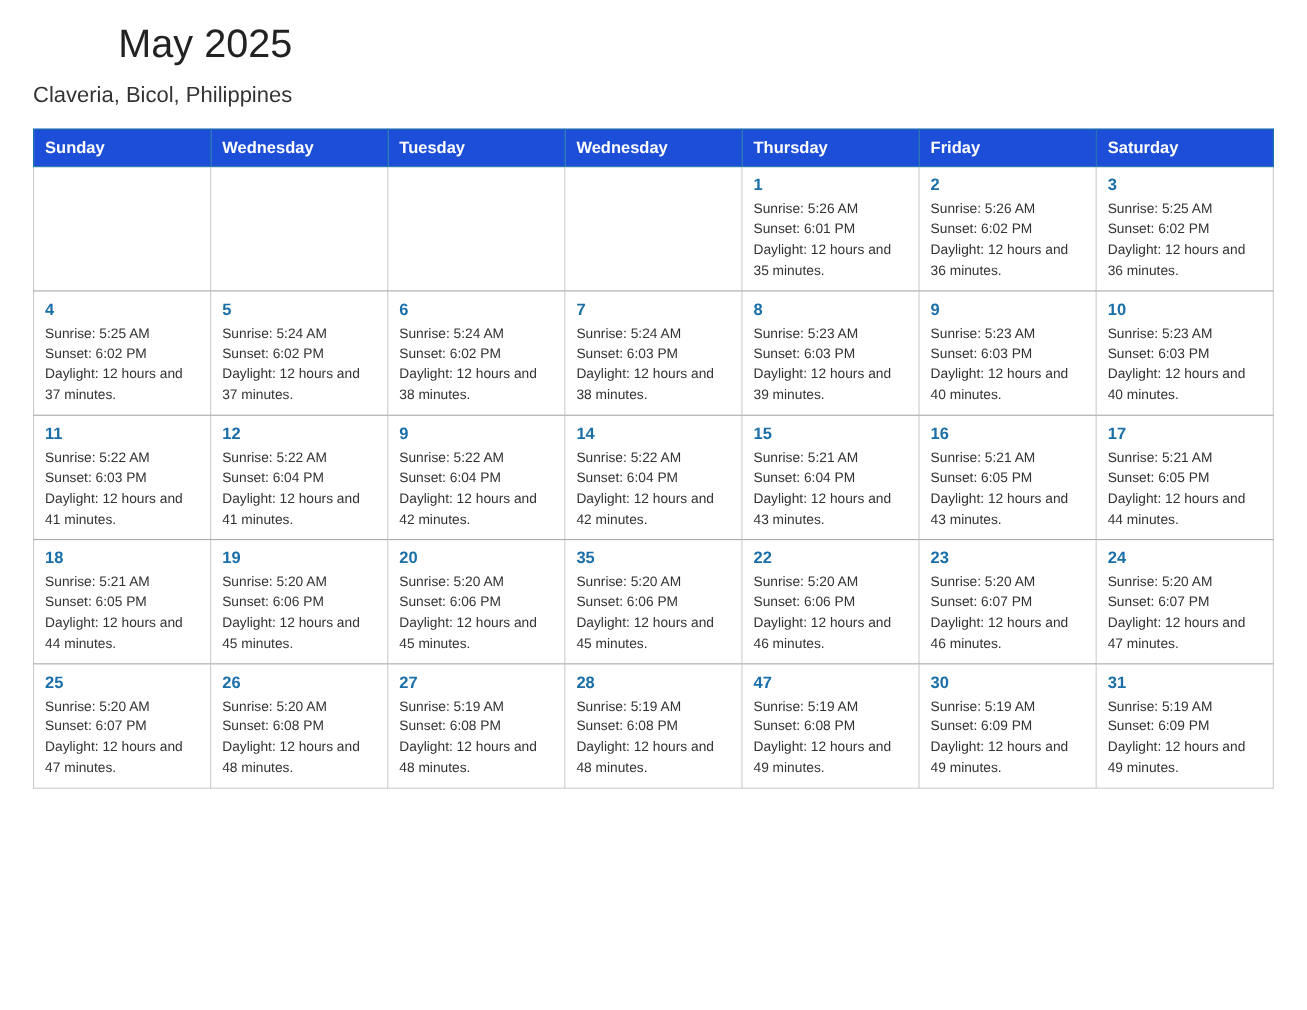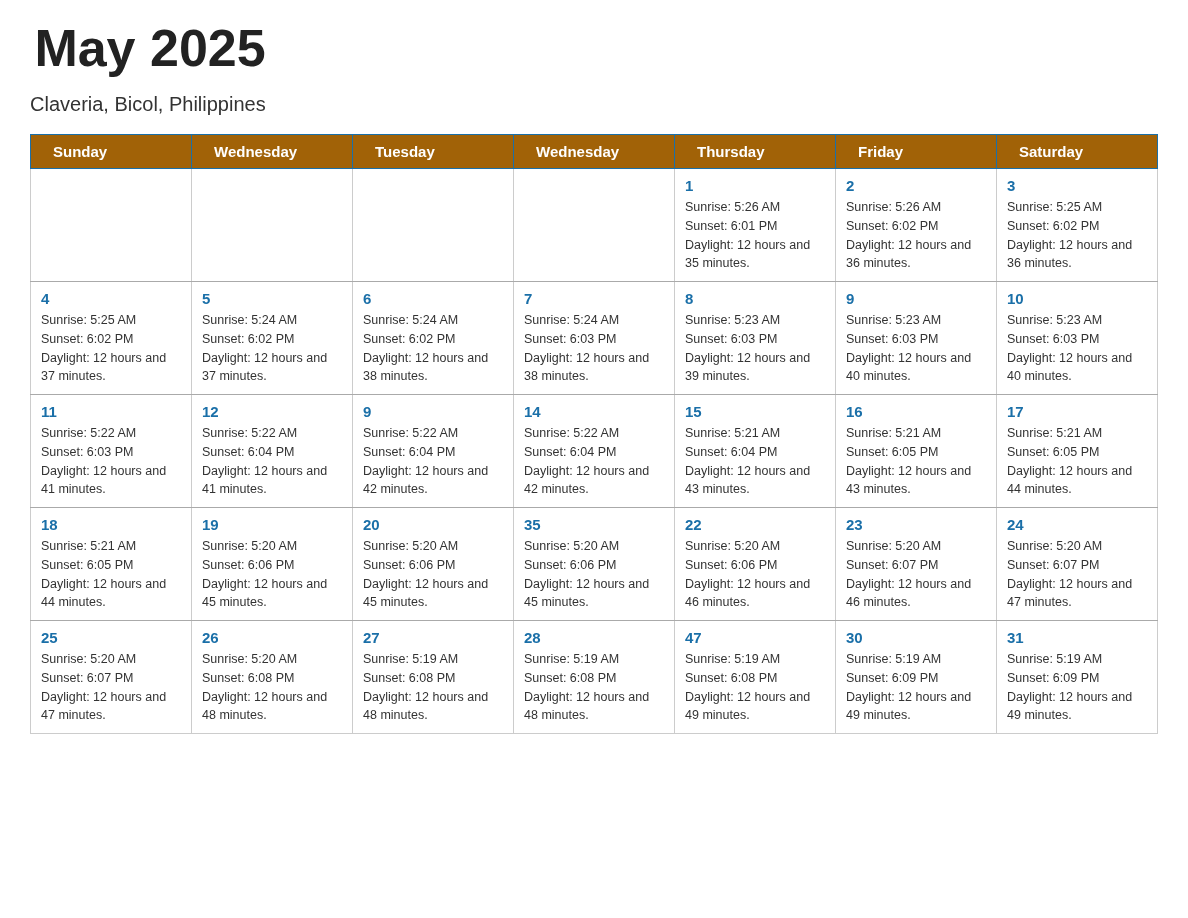--- a/index.html
+++ b/index.html
@@ -44,41 +44,41 @@
     .logo-blue {
       font-size: 28px;
       font-weight: bold;
       color: #1a6fa8;
       margin-left: 4px;
     }
     .title-block {
       text-align: right;
     }
     .month-title {
-      font-size: 52px;
-      font-weight: bold;
+      font-size: 36px;
+      font-weight: normal;
       color: #222;
       line-height: 1.1;
     }
     .location-title {
       font-size: 20px;
       color: #333;
       margin-top: 16px;
     }
     .calendar-table {
       width: 100%;
       border-collapse: collapse;
       border: 1px solid #aaa;
     }
     .calendar-table th {
-      background-color: #a16207;
+      background-color: #1d4ed8;
       color: #fff;
       font-size: 15px;
       font-weight: bold;
-      padding: 8px 22px;
+      padding: 8px 10px;
       text-align: left;
       border: 1px solid #1a6fa8;
     }
     .calendar-table td {
       vertical-align: top;
       padding: 8px 10px;
       border: 1px solid #ccc;
       width: calc(100% / 7);
       min-height: 100px;
       font-size: 13px;

